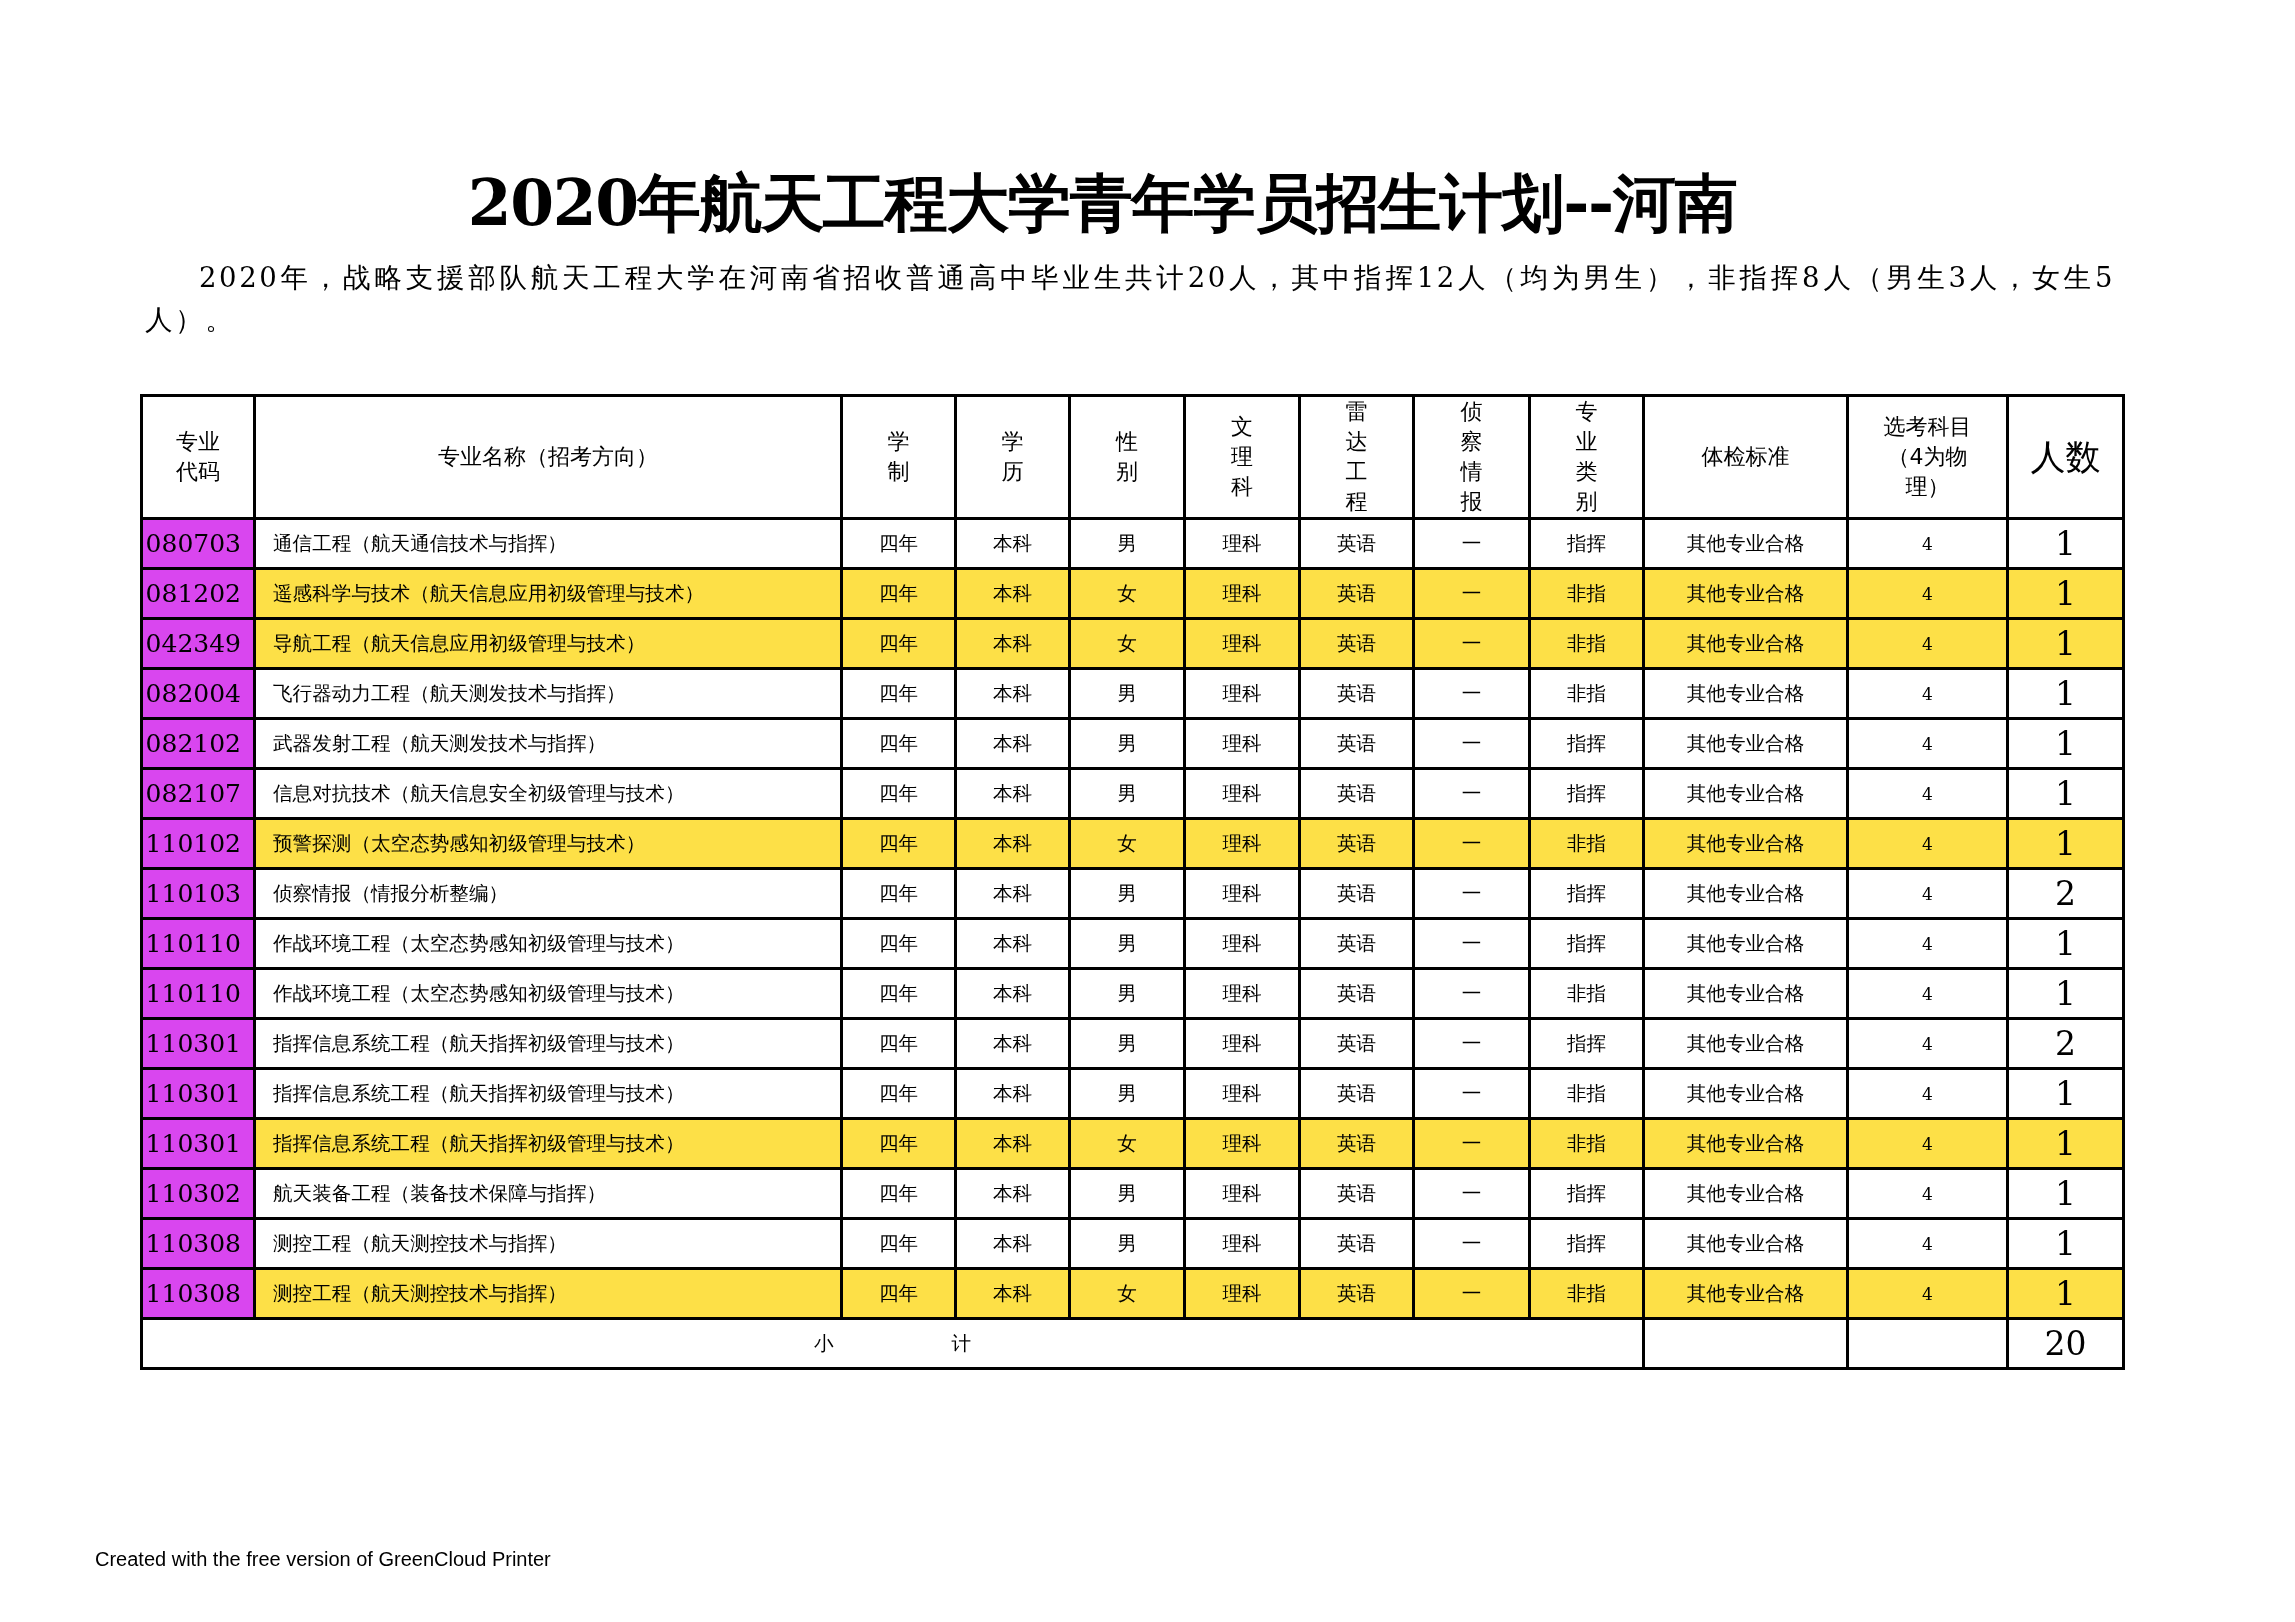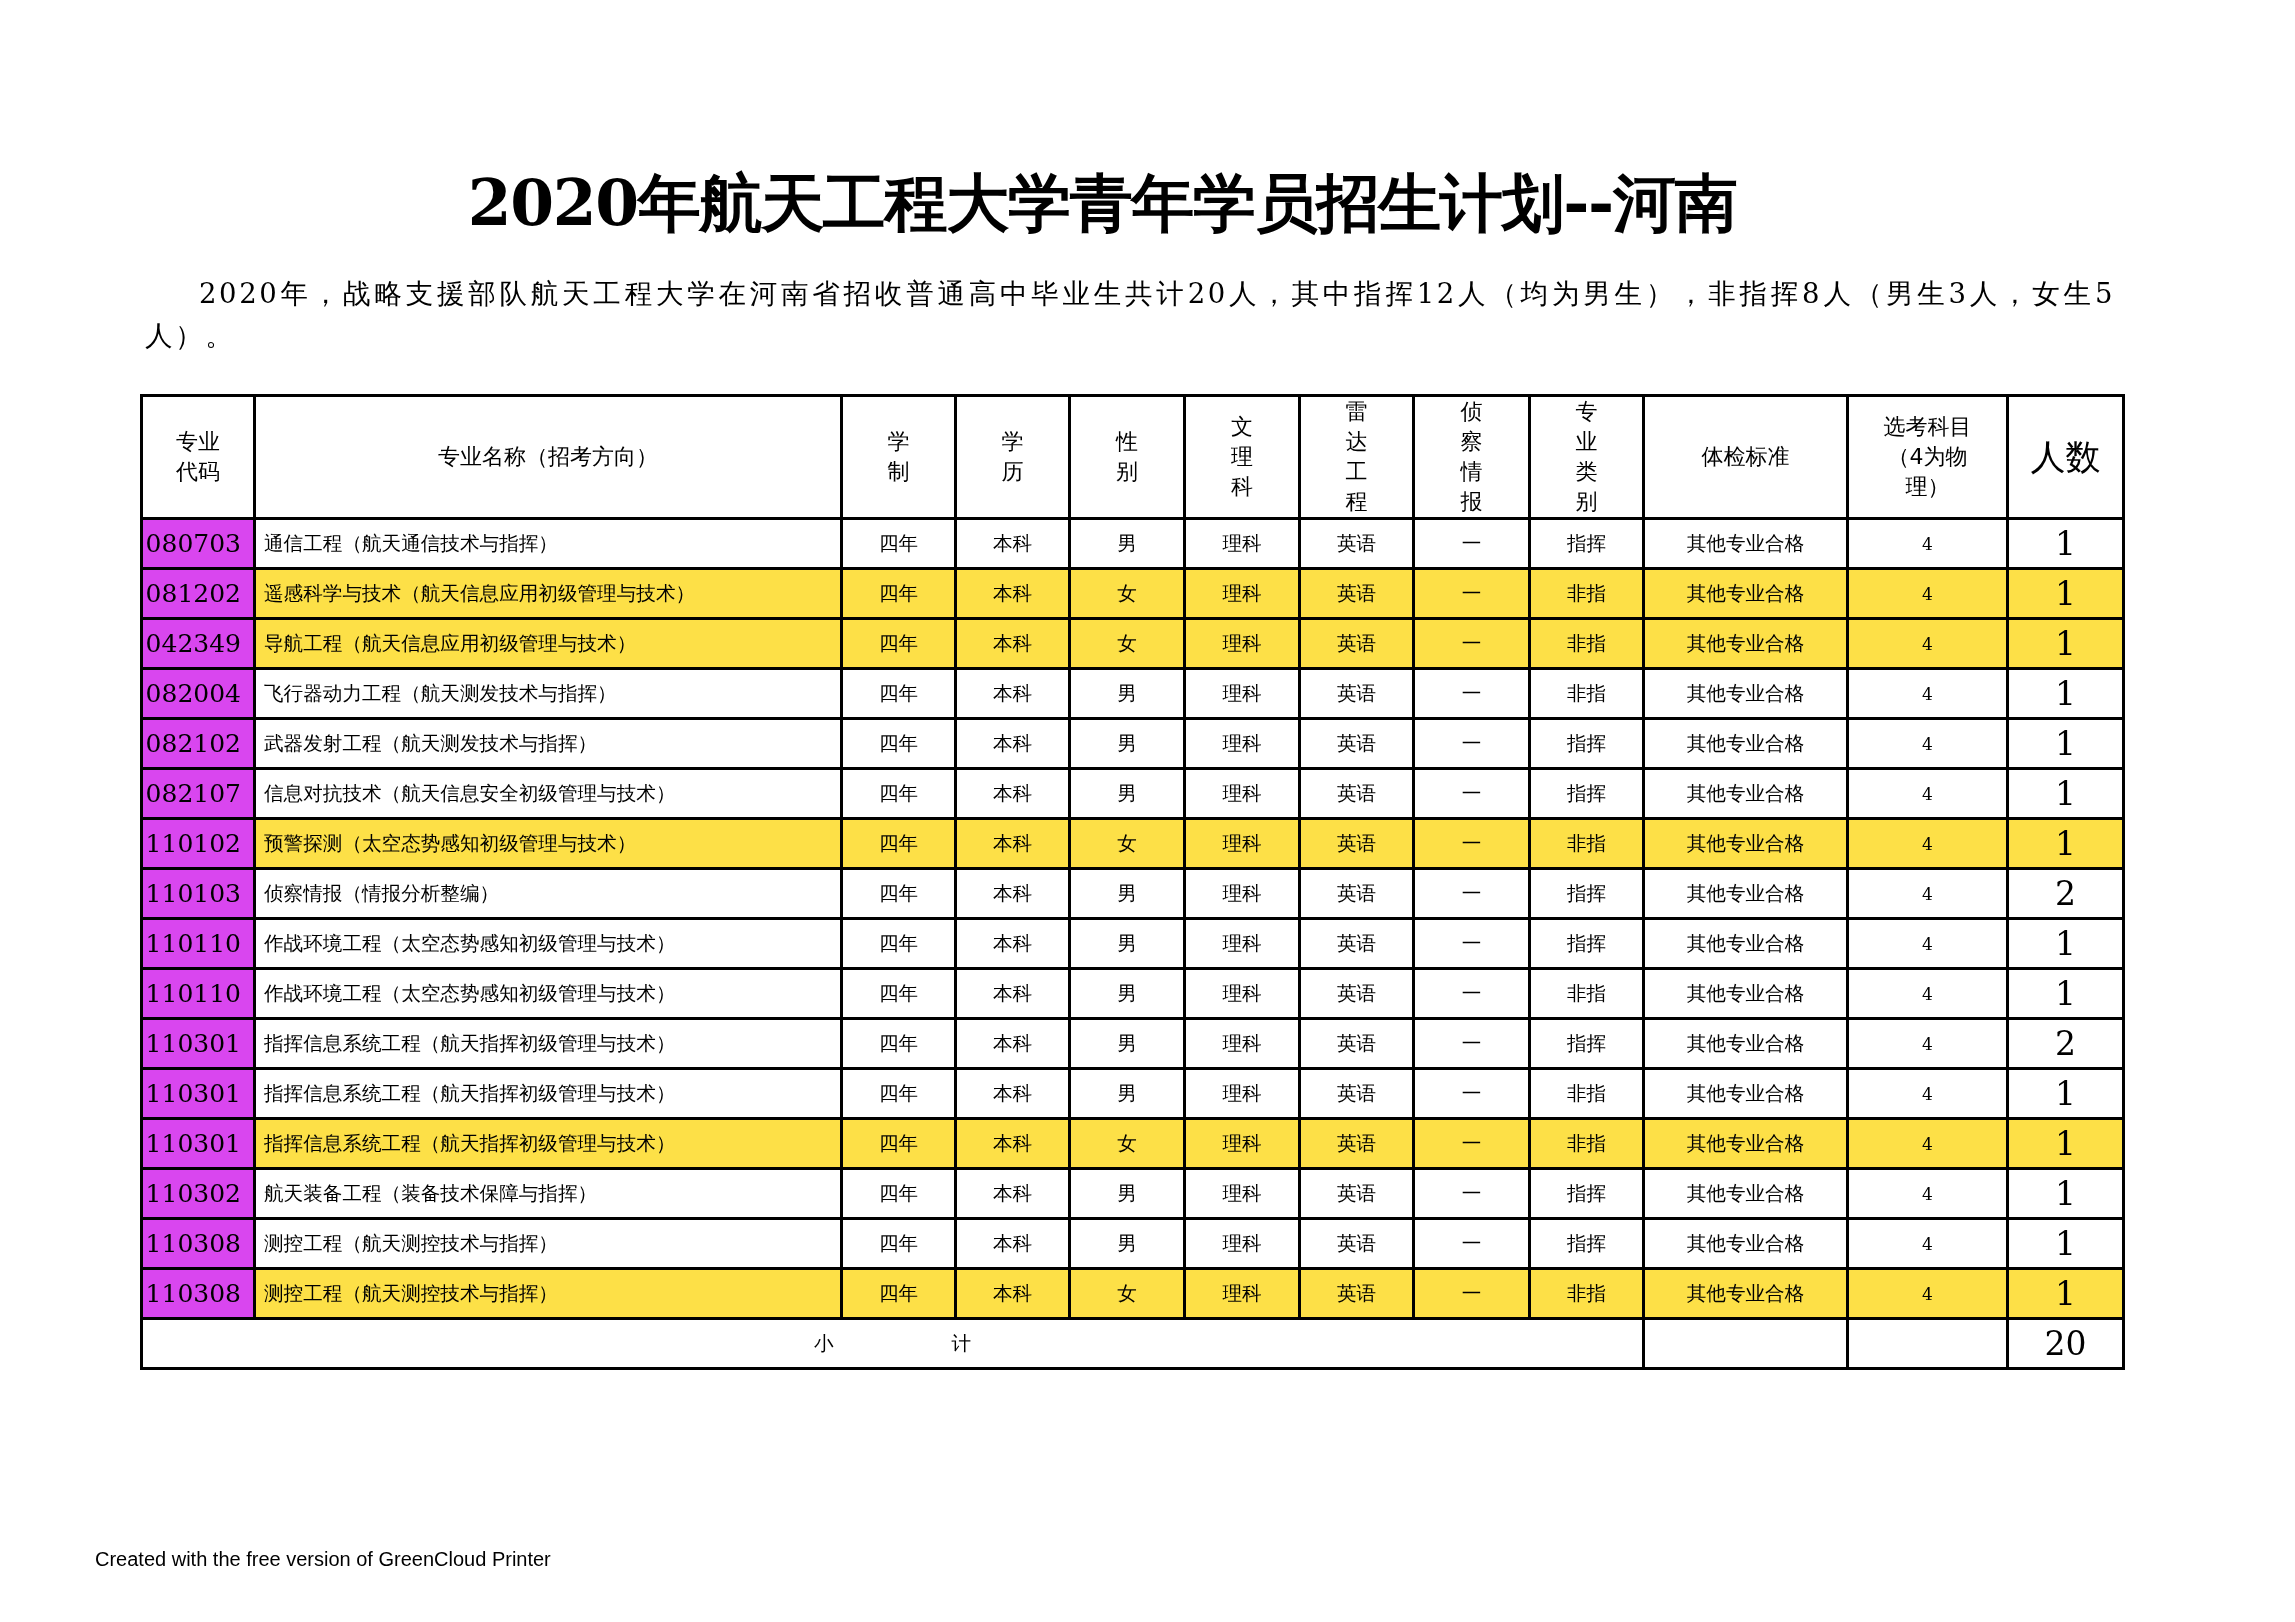--- a/index.html
+++ b/index.html
@@ -3,41 +3,41 @@
 <meta charset="utf-8">
 <style>
   html, body { margin: 0; padding: 0; background: #ffffff; }
   body { width: 2295px; height: 1623px; position: relative; overflow: hidden; color: #000; }
   .title {
     position: absolute; left: 0; top: 164px; width: 2204px; text-align: center;
     font-family: "DejaVu Serif", "Liberation Serif", serif; font-weight: bold;
     font-size: 63px; line-height: 79px; letter-spacing: -1.3px;
   }
   .intro {
-    position: absolute; left: 145px; top: 272px; width: 1970px;
+    position: absolute; left: 145px; top: 256px; width: 1970px;
     font-family: "DejaVu Serif", "Liberation Serif", serif; font-size: 27.5px;
     line-height: 42px; text-indent: 54px; letter-spacing: 2.6px; text-align: justify;
   }
   table.plan {
     position: absolute; left: 140px; top: 394px;
     border-collapse: collapse; table-layout: fixed;
     font-family: "DejaVu Serif", "Liberation Serif", serif;
   }
   table.plan td, table.plan th {
     border: 3.3px solid #000; padding: 0; text-align: center; vertical-align: middle;
     font-weight: normal; overflow: hidden; white-space: nowrap;
   }
   table.plan th {
     height: 115px; font-family: "DejaVu Sans", "Liberation Sans", sans-serif;
     font-size: 22px; line-height: 30px;
   }
   table.plan th.big { font-size: 35px; }
   table.plan td { height: 47px; font-size: 19.6px; }
   table.plan td.code { text-align: left; padding-left: 2.6px; font-size: 25px; background: #d946ef; }
-  table.plan td.name { text-align: left; padding-left: 8px; margin-left: 44px; }
+  table.plan td.name { text-align: left; padding-left: 17px; margin-left: 44px; }
   table.plan td.count { font-size: 33px; }
   table.plan td.sel { font-size: 17px; }
   tr.hl td:not(.code) { background: #fde047; }
   td.subtotal-label { letter-spacing: 0; font-size: 19.6px; }
   .subtotal-label span { display: inline-block; }
   .footer {
     position: absolute; left: 87px; top: 1548px;
     font-family: "Liberation Sans", "DejaVu Sans", sans-serif; font-size: 20px; margin-left: 8px;
   }
   .vtext { display: inline-block; width: 26px; word-wrap: break-word; white-space: normal; }

